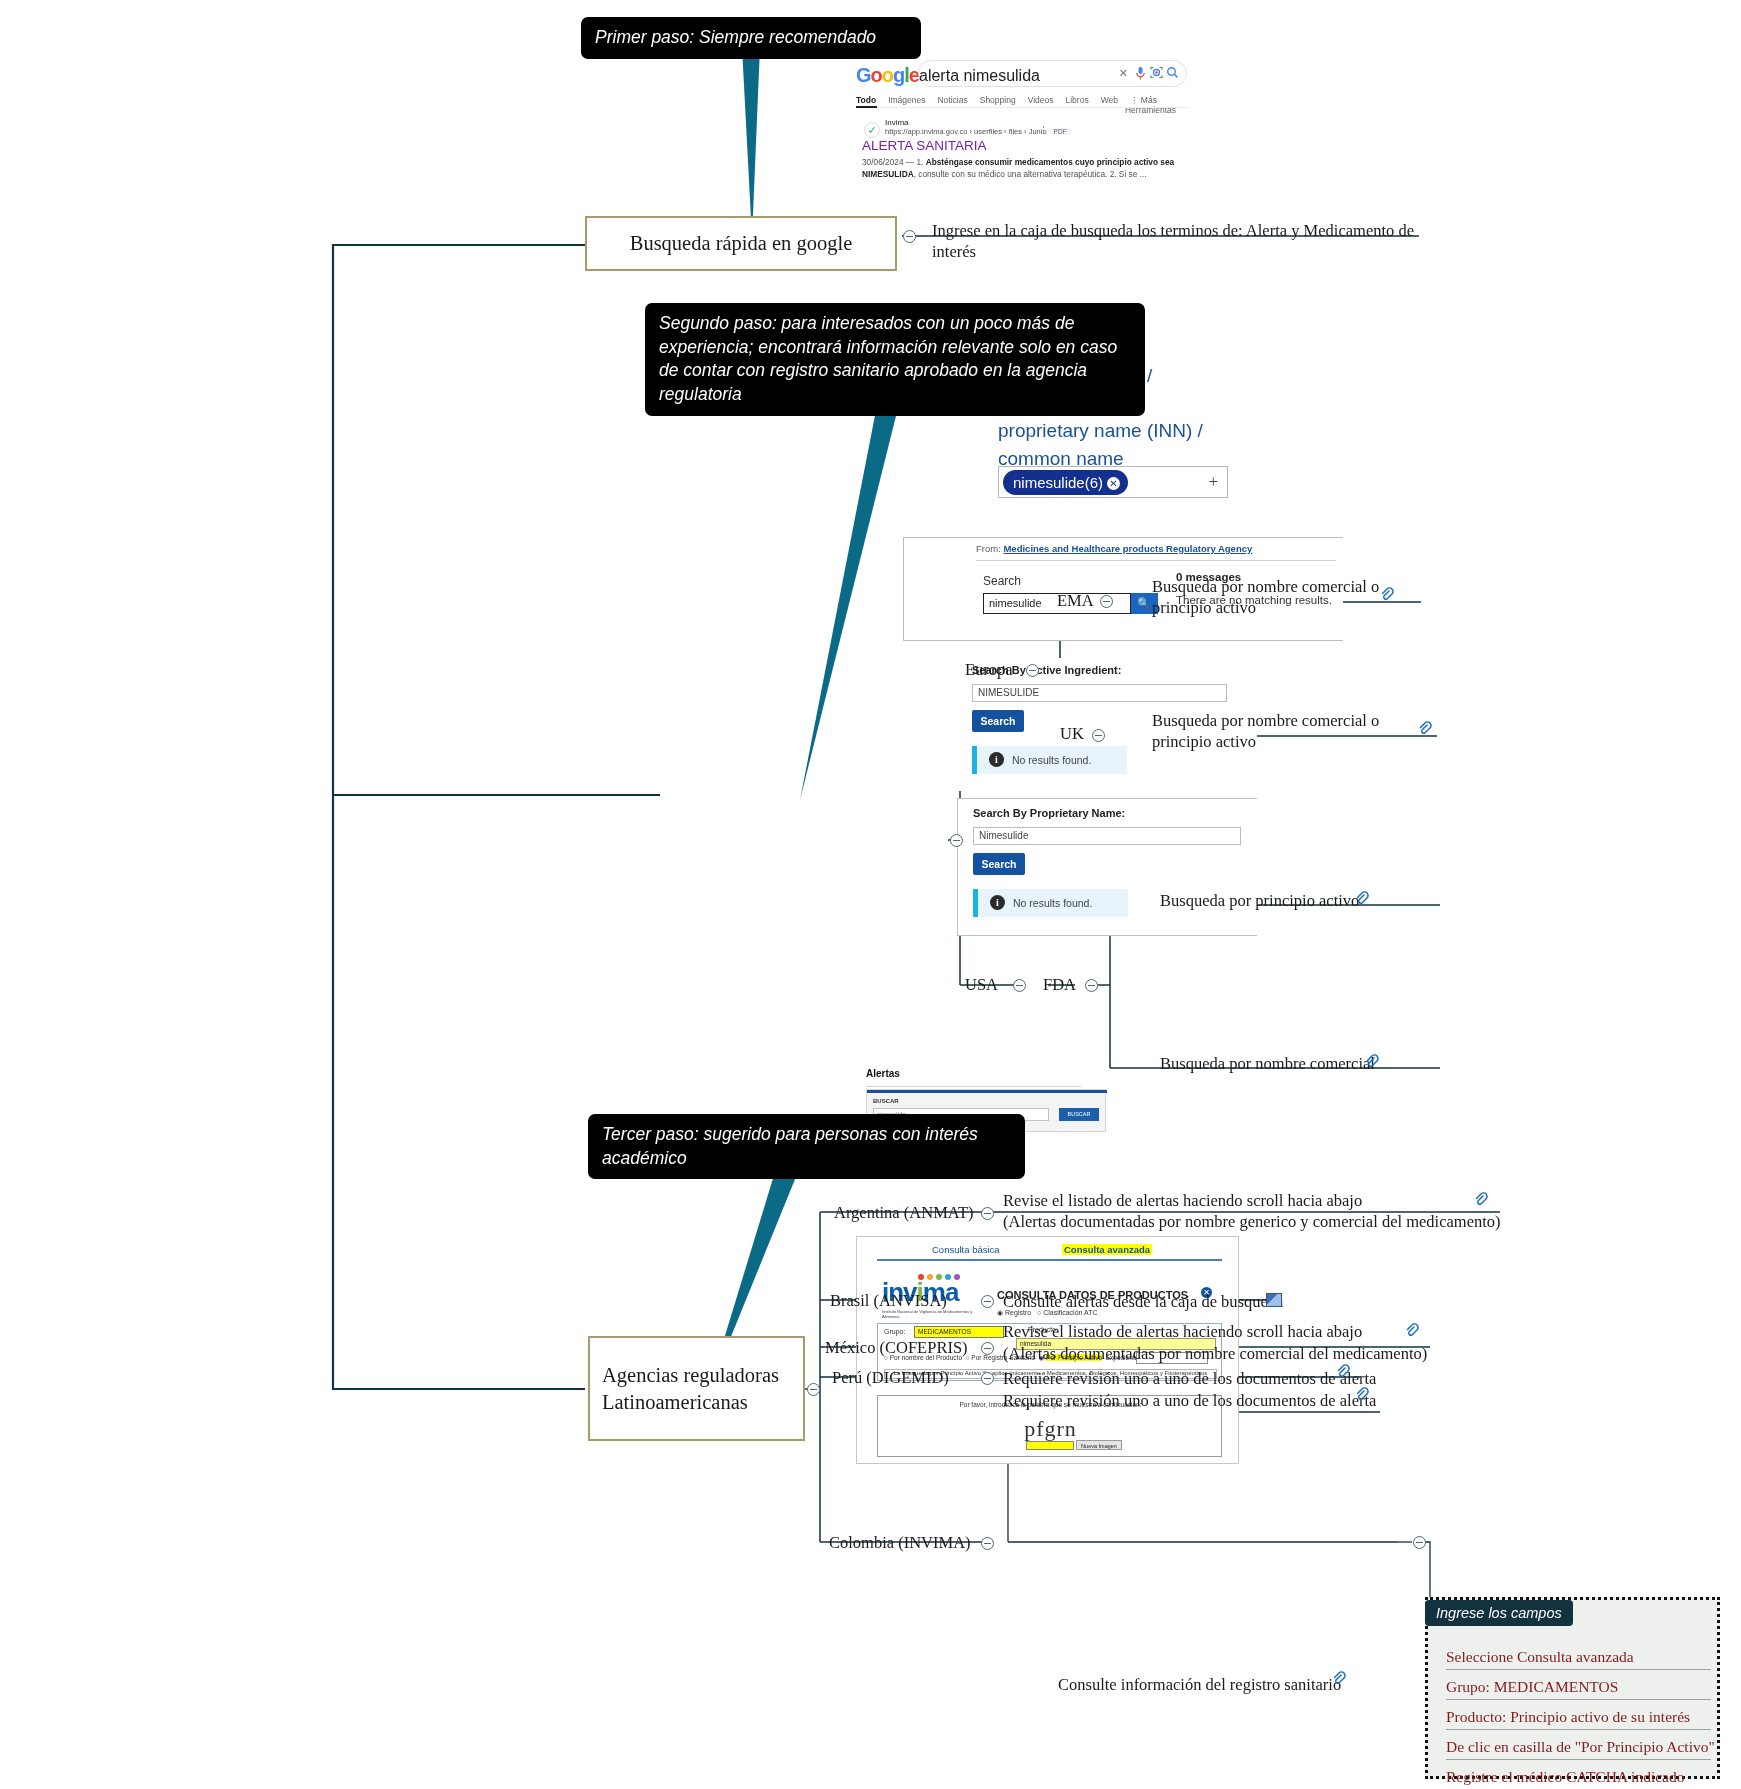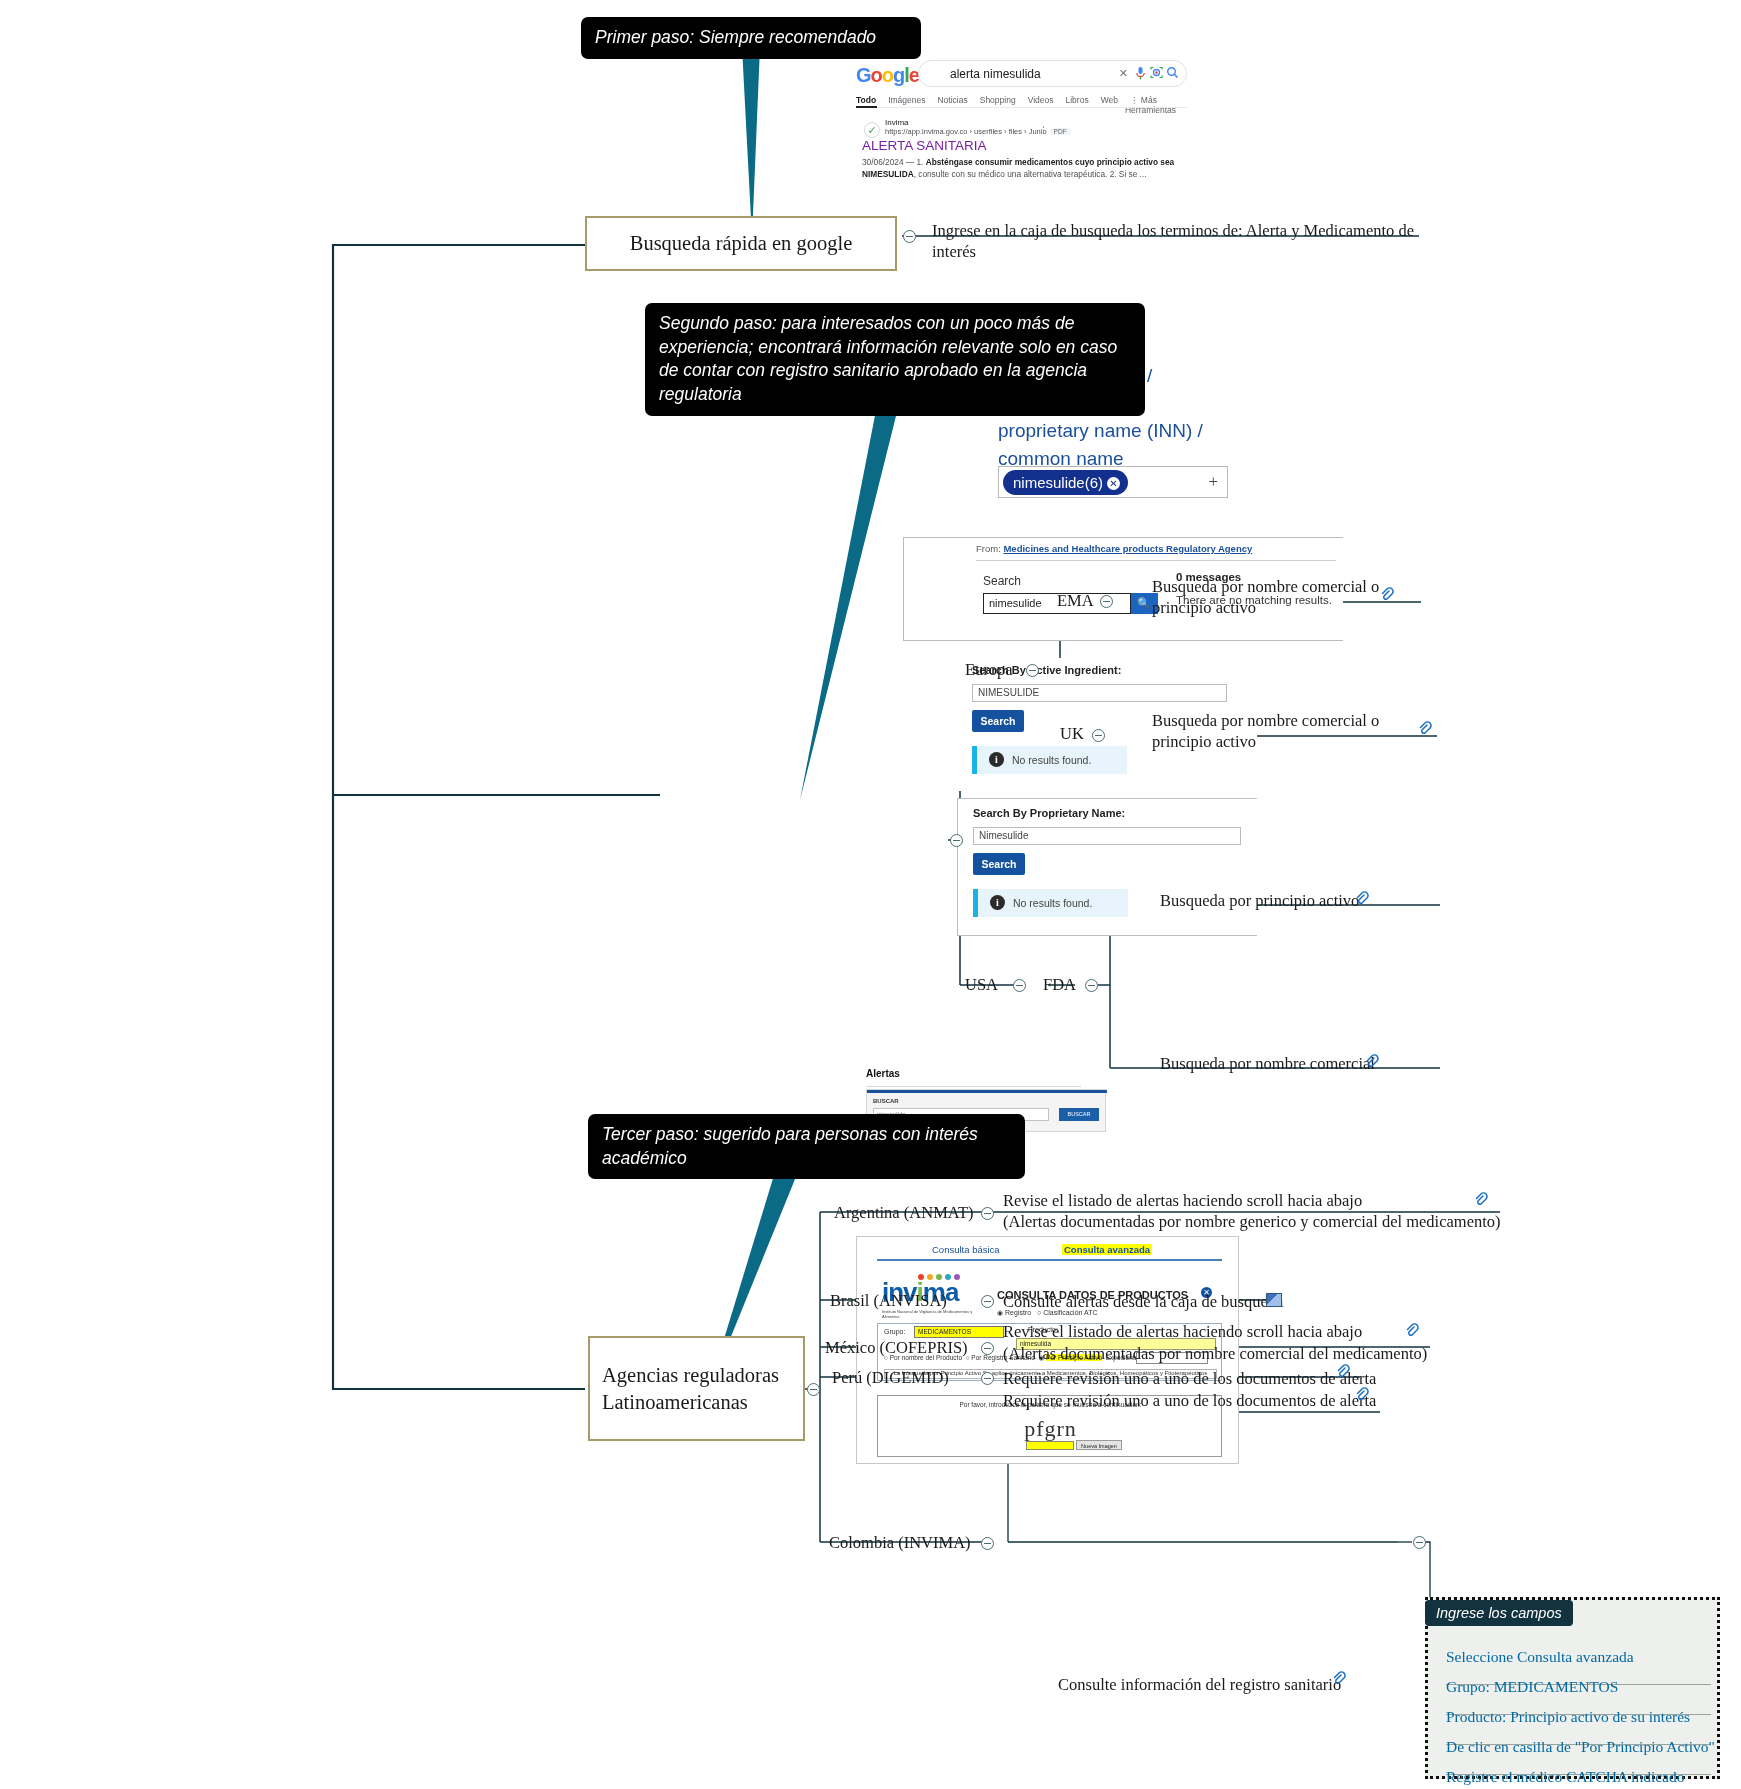--- a/index.html
+++ b/index.html
@@ -95,21 +95,21 @@
   .g-logo span:nth-child(1){color:#4285F4}
   .g-logo span:nth-child(2){color:#EA4335}
   .g-logo span:nth-child(3){color:#FBBC05}
   .g-logo span:nth-child(4){color:#4285F4}
   .g-logo span:nth-child(5){color:#34A853}
   .g-logo span:nth-child(6){color:#EA4335}
   .g-searchbar {
     position:absolute; left:69px; top:8px; width:269px; height:27px;
     border:1px solid #dfe1e5; border-radius:14px; background:#fff;
   }
-  .g-query { position:absolute; left:31px; top:6px; font-size:12px; color:#202124;text-align:center; }
+  .g-query { position:absolute; left:0; top:6px; font-size:16px; color:#202124;text-align:center; }
   .g-x { position:absolute; right:58px; top:6px; font-size:11px; color:#70757a; }
   .g-mic { position:absolute; right:40px; top:5px; }
   .g-lens { position:absolute; right:23px; top:5px; }
   .g-mag { position:absolute; right:7px; top:5px; }
   .g-tabs {
     position:absolute; left:7px; top:43px; width:332px;
     font-size:8.5px; color:#5f6368; white-space:nowrap;
   }
   .g-tabs b { color:#202124; font-weight:bold; }
   .g-tabs span { margin-right:12px; }
@@ -245,21 +245,21 @@
     position:absolute; left:1425px; top:1597px; width:295px; height:182px;
     border:3px dotted #111; background:#eef0ee; z-index:7;
   }
   .campos-title {
     position:absolute; left:1425px; top:1600px; background:#12323f; color:#fff;
     font-family:"Liberation Sans", sans-serif; font-style:italic; font-size:14.5px;
     padding:5px 11px; border-radius:4px; z-index:8; white-space:nowrap;
   }
   .campos-row {
     position:absolute; left:1446px; width:265px; font-size:15.5px;
-    border-bottom:1px solid #9aa39a; padding-bottom:18px; color:#0369a1; white-space:nowrap;
+    border-bottom:1px solid #9aa39a; padding-bottom:3px; color:#7f1d1d; white-space:nowrap;
     z-index:8;
   }
 </style>
 </head>
 <body>
 
 <div class="canvas">
 
   <svg class="lines" viewBox="0 0 1741 1789">
 

